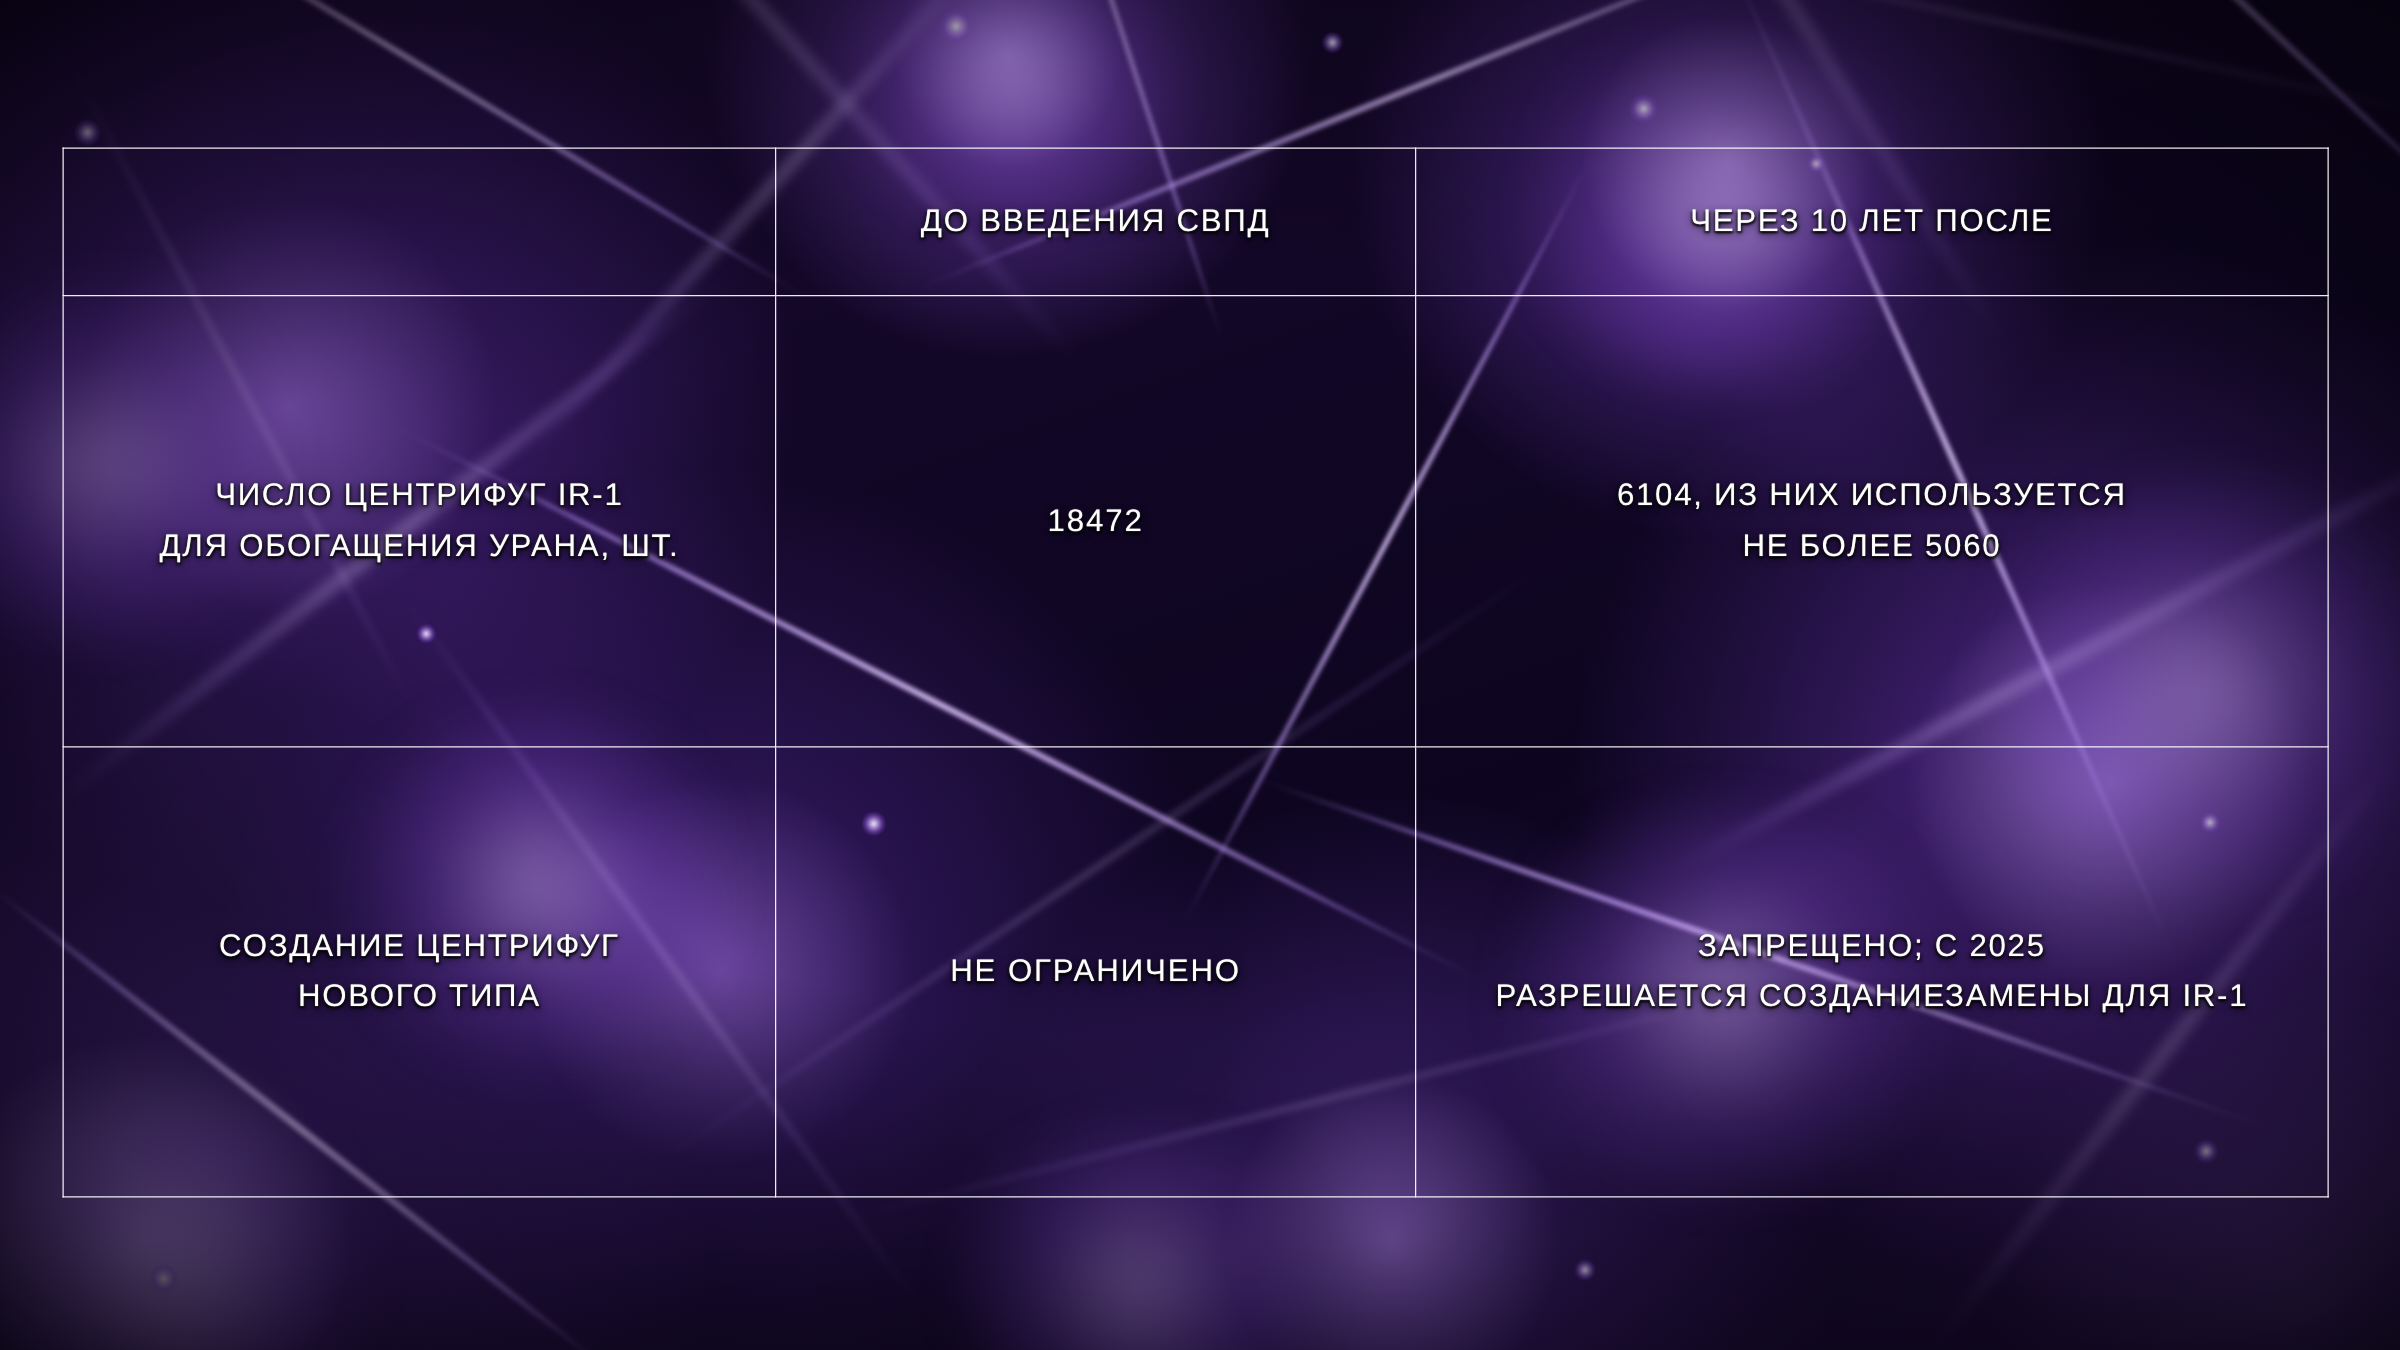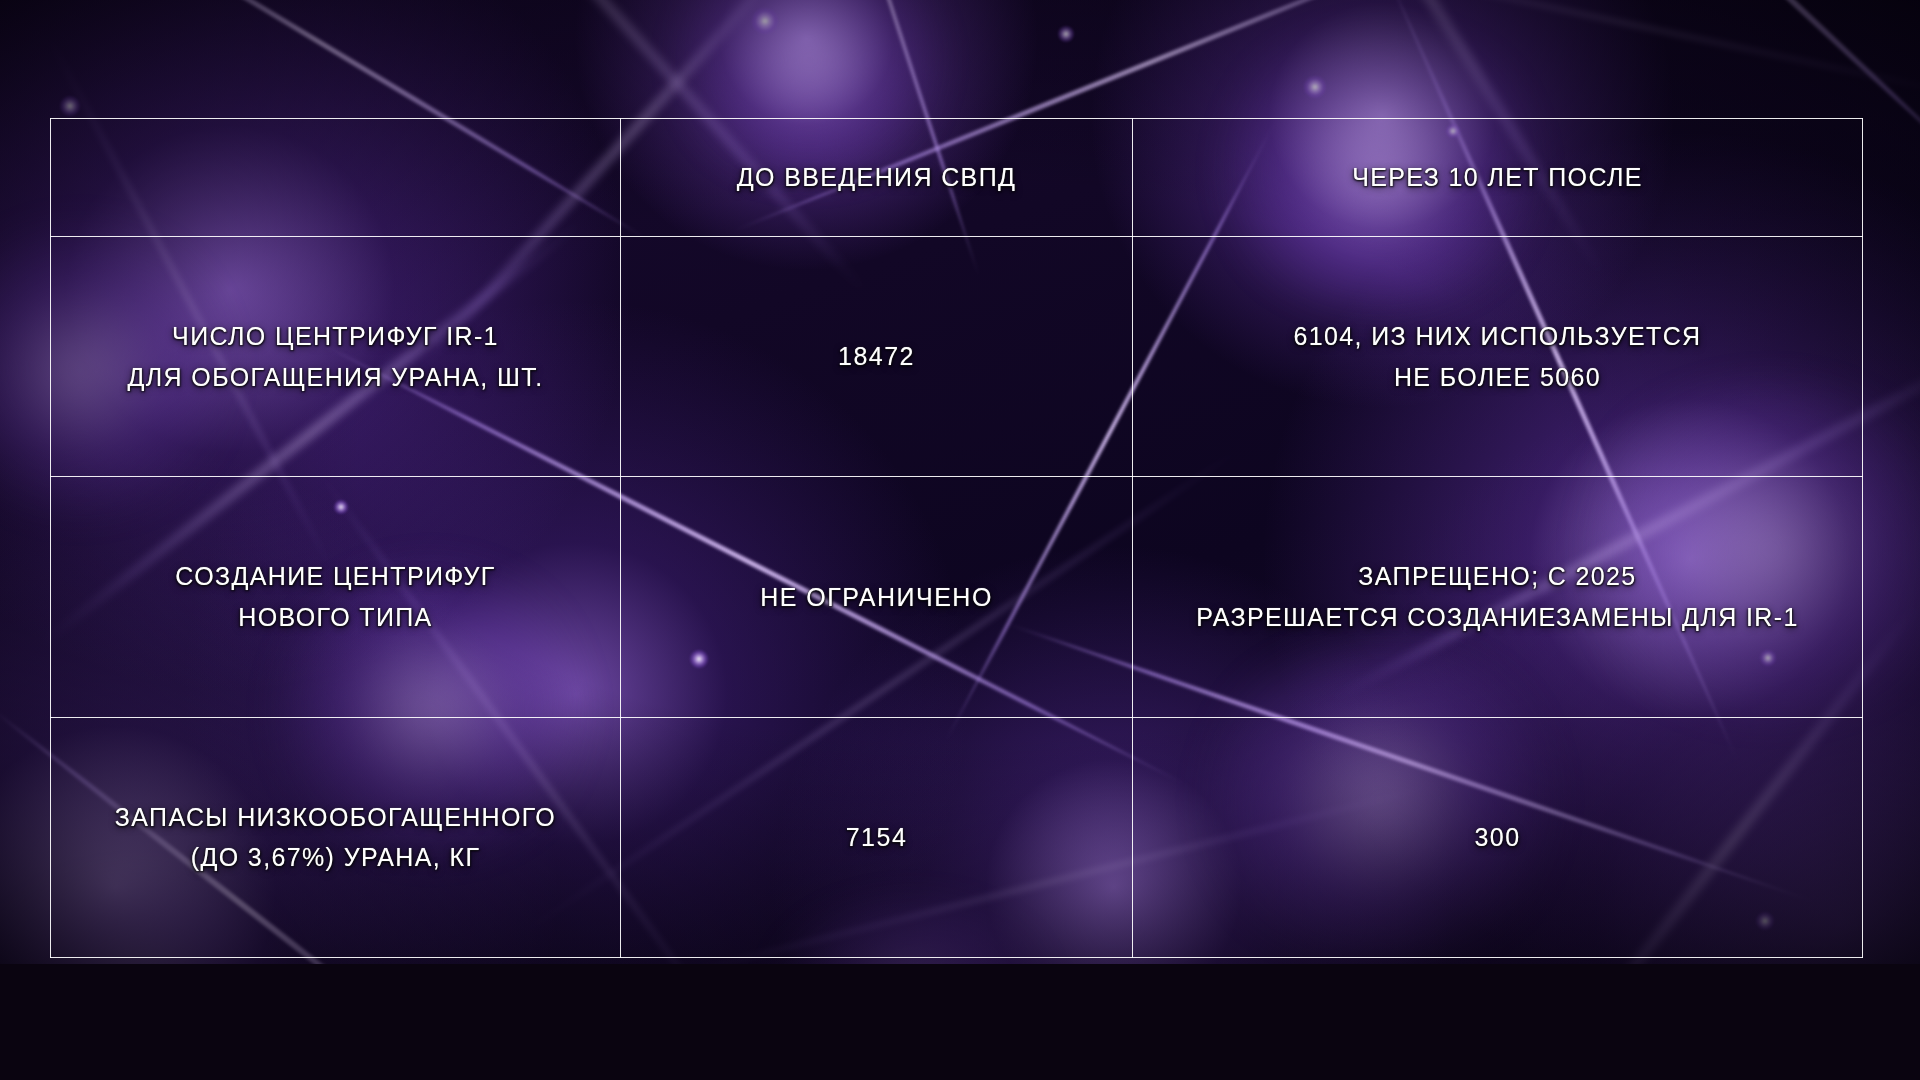--- a/index.html
+++ b/index.html
@@ -3,21 +3,21 @@
 <meta charset="utf-8">
 <style>
   * { margin:0; padding:0; box-sizing:border-box; }
   html, body {
     width:1920px; height:1080px; overflow:hidden;
     background:#0a0410;
     font-family:"Liberation Sans", sans-serif;
   }
 
   #stage {
-    position:relative; width:1920px; height:964px;
+    position:relative; width:1920px; height:1080px;
     background:#1d4ed8;
     overflow:hidden;
   }
 
   
   .bg-layer { position:absolute; inset:0; pointer-events:none; }
 
   .bg-base {
     background:
       radial-gradient(circle at 42% 4%,  rgba(186,140,255,.95) 0%, rgba(140,80,220,.45) 6%, rgba(40,14,80,0) 16%),
@@ -173,23 +173,17 @@
           <td>6104, ИЗ НИХ ИСПОЛЬЗУЕТСЯ
 НЕ БОЛЕЕ 5060</td>
         </tr>
         <tr class="body-row">
           <td>СОЗДАНИЕ ЦЕНТРИФУГ
 НОВОГО ТИПА</td>
           <td class="num">НЕ ОГРАНИЧЕНО</td>
           <td>ЗАПРЕЩЕНО; С 2025
 РАЗРЕШАЕТСЯ СОЗДАНИЕЗАМЕНЫ ДЛЯ IR-1</td>
         </tr>
-        <tr class="body-row">
-          <td>ЗАПАСЫ НИЗКООБОГАЩЕННОГО
-(ДО 3,67%) УРАНА, КГ</td>
-          <td class="num">7154</td>
-          <td class="num">300</td>
-        </tr>
       </tbody>
     </table>
   </div>
 
 </div>
 
 </body></html>

